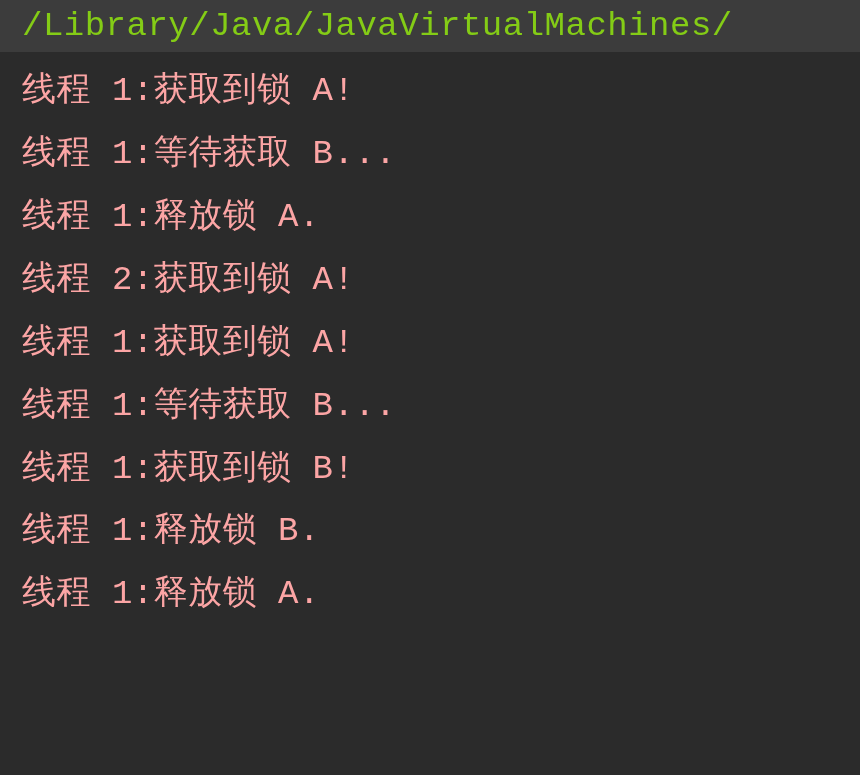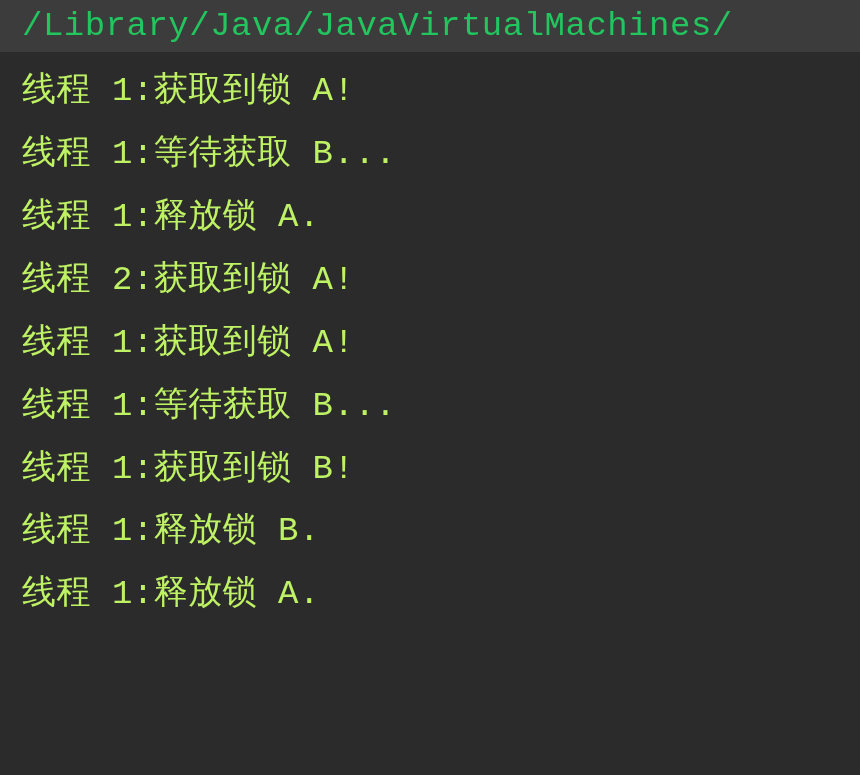--- a/index.html
+++ b/index.html
@@ -13,31 +13,31 @@
       width: 860px;
       height: 775px;
       overflow: hidden;
     }
     .console-output {
       width: 100%;
       height: 100%;
     }
     .command-line {
       background-color: #3c3c3c;
-      color: #22c55e;
+      color: #84cc16;
       font-size: 34px;
       padding: 4px 8px 4px 22px;
       letter-spacing: 0.5px;
       line-height: 1.3;
     }
     .output-lines {
       padding: 8px 22px 0 22px;
     }
     .output-line {
-      color: #bef264;
+      color: #fca5a5;
       font-size: 34px;
       line-height: 1.85;
       white-space: pre;
       letter-spacing: 0.5px;
     }
   </style>
 </head>
 <body>
 
 <div class="console-output">

